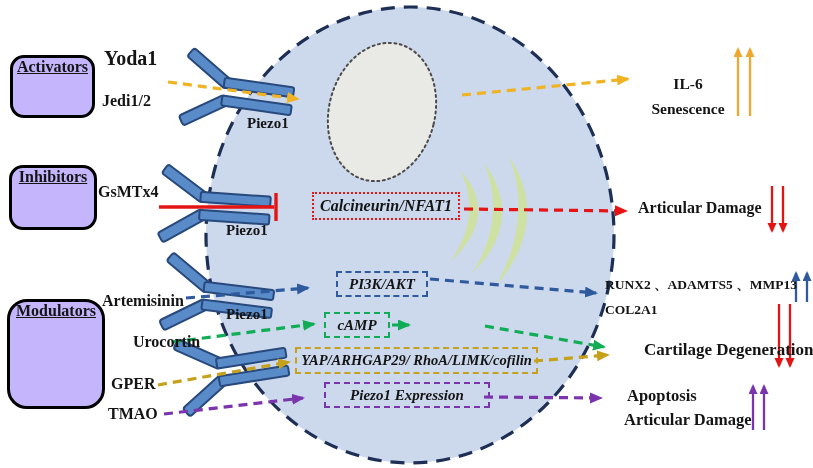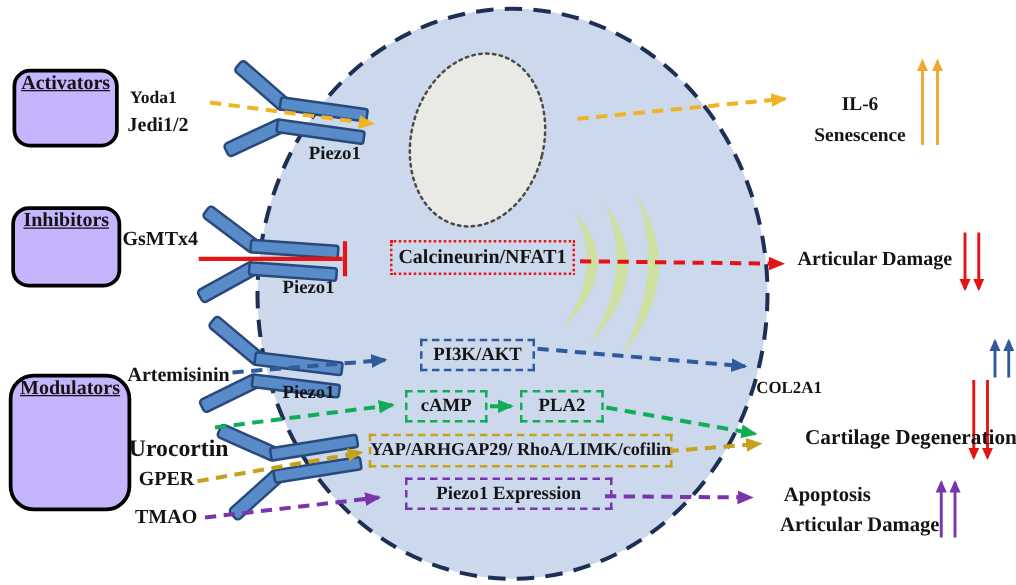--- a/index.html
+++ b/index.html
@@ -9,21 +9,21 @@
   }
   .layer{position:absolute;left:0;top:0;}
   .lbl{position:absolute;font-weight:bold;white-space:nowrap;line-height:1.05;}
   .group-box{
     position:absolute;border:3px solid #000;border-radius:14px;background:#c4b5fd;
     display:flex;align-items:flex-start;justify-content:center;
     font-weight:bold;font-size:16px;box-sizing:border-box;text-decoration:underline;
   }
   .pbox{
     position:absolute;display:flex;align-items:center;justify-content:center;
-    font-weight:bold;box-sizing:border-box;background:transparent;white-space:nowrap;
+    font-weight:bold;box-sizing:border-box;background:transparent;white-space:nowrap;font-style:italic;
   }
   .pbox.red    {border:2px dotted #ee1313;font-size:16px;}
   .pbox.blue   {border:2px dashed #2f5a9e;font-size:15px;}
   .pbox.green  {border:2px dashed #11ad56;font-size:15px;}
   .pbox.gold   {border:2px dashed #c5a11c;font-size:14.5px;}
   .pbox.purple {border:2px dashed #7a35ad;font-size:15px;}
   .ctr{text-align:center;}
 </style>
 </head>
 <body>
@@ -136,56 +136,54 @@
   <div class="group-box" style="left:10px;top:55px;width:85px;height:63px;">
     <span>Activators</span>
   </div>
   <div class="group-box" style="left:7px;top:299px;width:98px;height:110px;border-radius:20px;">
     <span>Modulators</span>
   </div>
   <div class="group-box" style="left:9px;top:165px;width:88px;height:65px;">
     <span>Inhibitors</span>
   </div>
 
-  <div class="lbl" style="left:104px;top:72px;font-size:14px;">Yoda1</div>
+  <div class="lbl" style="left:104px;top:48px;font-size:20px;">Yoda1</div>
   <div class="lbl" style="left:102px;top:93px;font-size:16px;">Jedi1/2</div>
   <div class="lbl" style="left:98px;top:184px;font-size:16px;">GsMTx4</div>
   <div class="lbl" style="left:102px;top:293px;font-size:16px;">Artemisinin</div>
-  <div class="lbl" style="left:103px;top:350px;font-size:19px;">Urocortin</div>
+  <div class="lbl" style="left:103px;top:334px;font-size:16px;padding-left:30px;">Urocortin</div>
   <div class="lbl" style="left:111px;top:376px;font-size:16px;">GPER</div>
   <div class="lbl" style="left:108px;top:406px;font-size:16px;">TMAO</div>
 
   <div class="lbl" style="left:247px;top:116px;font-size:15px;">Piezo1</div>
   <div class="lbl" style="left:226px;top:223px;font-size:15px;">Piezo1</div>
   <div class="lbl" style="left:226px;top:307px;font-size:15px;">Piezo1</div>
 
   <div class="pbox red" style="left:312px;top:192px;width:148px;height:28px;">
     <span>Calcineurin/NFAT1</span>
     </div>
   <div class="pbox blue" style="left:336px;top:271px;width:92px;height:26px;">
     <span>PI3K/AKT</span>
     </div>
   <div class="pbox green" style="left:324px;top:312px;width:66px;height:26px;">
     <span>cAMP</span>
     </div>
-  <div class="pbox green" style="left:416px;top:312px;width:67px;height:26px;">
-    <span>PLA2</span>
-    </div>
   <div class="pbox gold" style="left:295px;top:347px;width:243px;height:27px;">
     <span>YAP/ARHGAP29/ RhoA/LIMK/cofilin</span>
     </div>
   <div class="pbox purple" style="left:324px;top:382px;width:166px;height:26px;">
     <span>Piezo1 Expression</span>
     </div>
 
   <div class="lbl ctr" style="left:618px;top:76px;width:140px;font-size:15.5px;">IL-6</div>
   <div class="lbl ctr" style="left:618px;top:101px;width:140px;font-size:15.5px;">Senescence</div>
 
   <div class="lbl" style="left:638px;top:200px;font-size:16px;">Articular Damage</div>
 
+  <div class="lbl" style="left:605px;top:278px;font-size:13.5px;">RUNX2 、ADAMTS5 、MMP13</div>
   <div class="lbl" style="left:605px;top:303px;font-size:13.5px;">COL2A1</div>
 
   <div class="lbl" style="left:616px;top:341px;font-size:17px;margin-left:28px;">Cartilage Degeneration</div>
 
   <div class="lbl" style="left:627px;top:387px;font-size:16.5px;">Apoptosis</div>
   <div class="lbl" style="left:624px;top:411px;font-size:16.5px;">Articular Damage</div>
 
 </div>
 
 </body></html>

